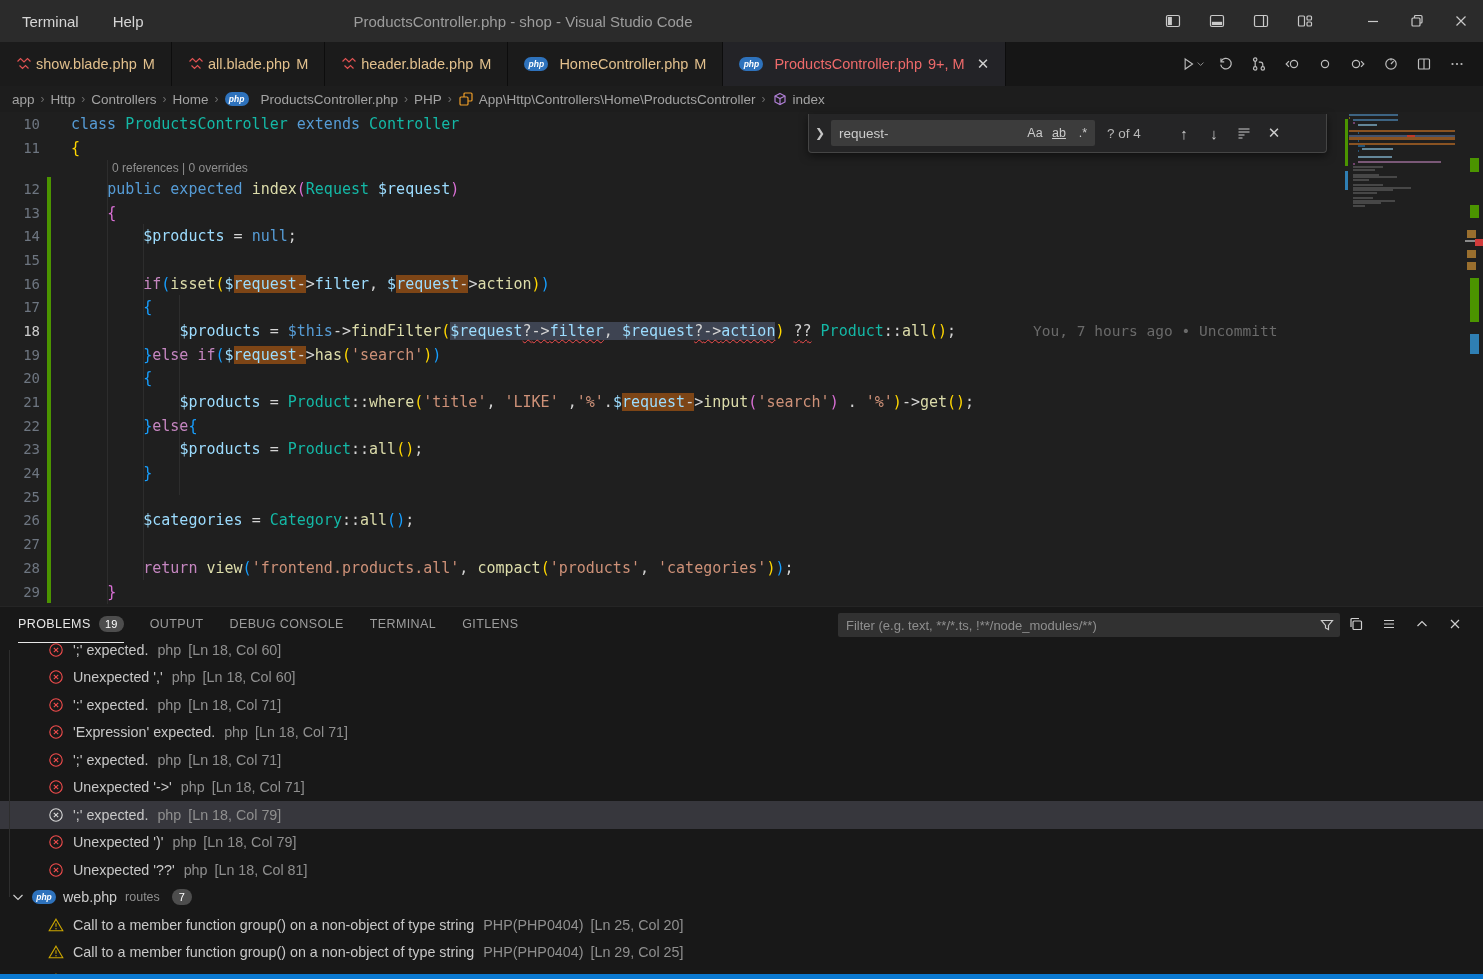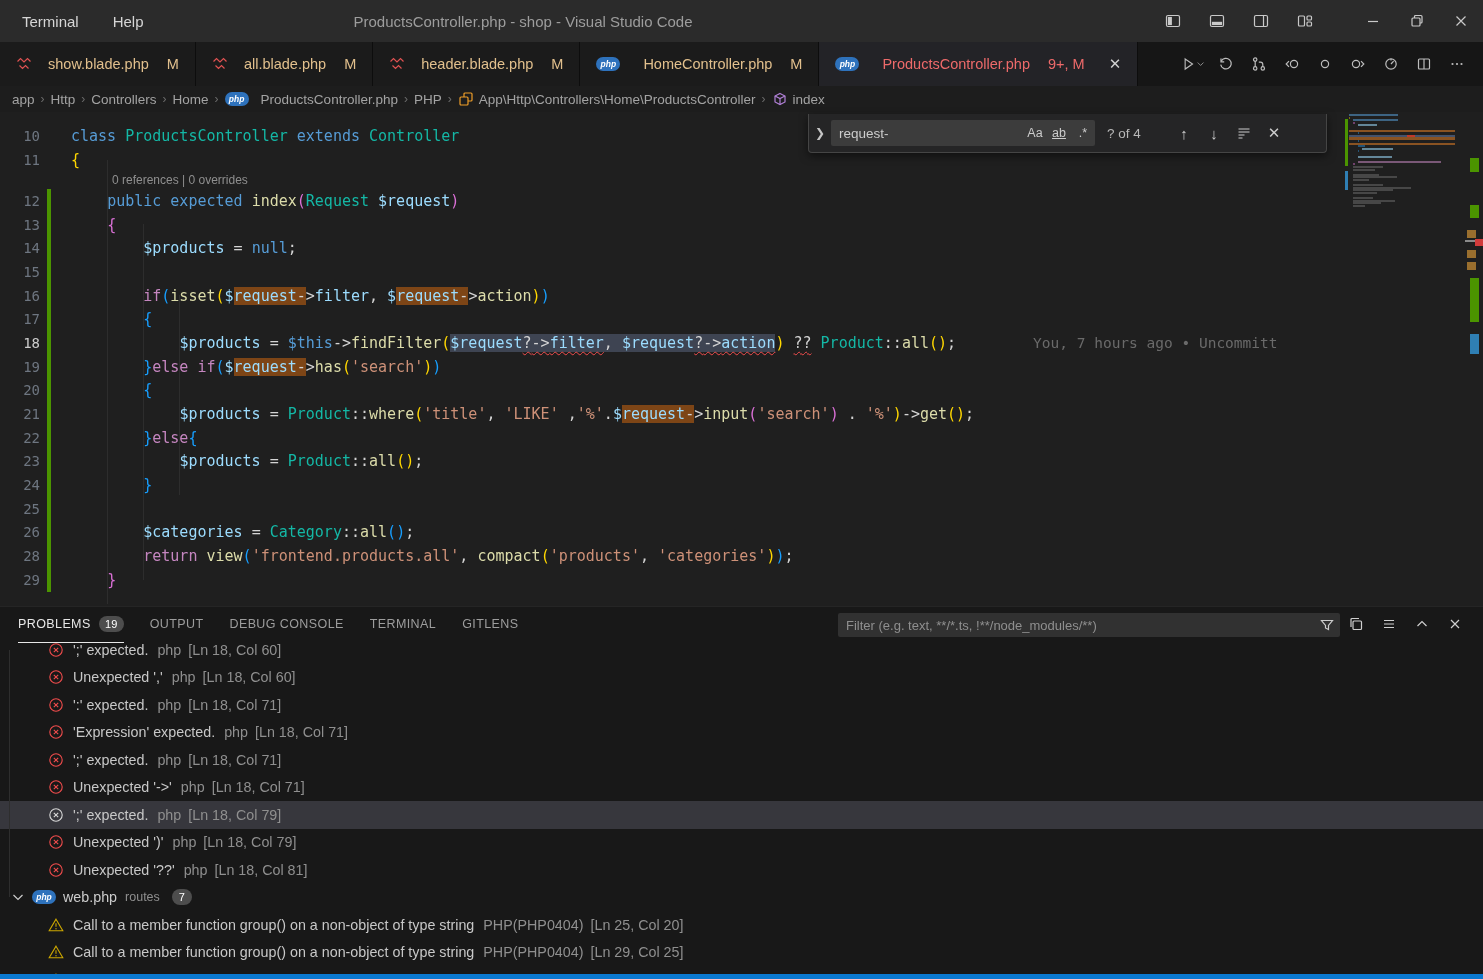--- a/index.html
+++ b/index.html
@@ -15,40 +15,40 @@
   #menus{display:flex;gap:34px;padding-left:22px;font-size:15px;color:#d6d6d6;}
   #menus span{cursor:default;}
   #win-title{position:absolute;left:523px;top:50%;transform:translate(-50%,-50%);
              font-size:15px;color:#9d9d9d;white-space:nowrap;}
   #win-controls{margin-left:auto;display:flex;align-items:center;color:#c9c9c9;}
   #win-controls .wc{width:44px;height:42px;display:flex;align-items:center;justify-content:center;}
   #win-controls .gap{width:24px;}
 
   
   #tabbar{left:0;top:42px;width:1483px;height:44px;background:#161616;display:flex;align-items:stretch;}
-  .tab{display:flex;align-items:center;gap:16px;padding:0 16px;background:#1b1b1b;
+  .tab{display:flex;align-items:center;gap:4px;padding:0 16px;background:#1b1b1b;
        border-right:1px solid #0d0d0d;font-size:14.5px;white-space:nowrap;}
   .tab.active{background:#232327;}
   .tab .lbl{color:#e2c08d;}
   .tab.active .lbl,.tab.active .badge{color:#ee6a6a;}
   .tab .badge{color:#e2c08d;margin-left:2px;}
   .tab .close{color:#d0d0d0;margin-left:8px;font-size:15px;}
   #editor-actions{margin-left:auto;display:flex;align-items:center;gap:9px;padding-right:14px;color:#bdbdbd;background:#161616;}
   #editor-actions .act{width:24px;height:28px;display:flex;align-items:center;justify-content:center;}
 
   
   #breadcrumbs{left:0;top:86px;width:1483px;height:26px;background:#1d1d1d;display:flex;align-items:center;
                padding-left:12px;font-size:13.5px;color:#a3a3a3;gap:2px;white-space:nowrap;}
   #breadcrumbs .sep{color:#6b6b6b;margin:0 4px;font-size:12px;}
   #breadcrumbs .crumb{display:flex;align-items:center;gap:5px;}
 
   
   #editor{left:0;top:112px;width:1483px;height:494px;background:#1f1f1f;overflow:hidden;}
   .guide{position:absolute;width:1px;background:#2d2d2d;}
-  #code-rows{position:absolute;left:0;top:12px;right:0;}
+  #code-rows{position:absolute;left:0;top:0;right:0;}
   .crow{position:relative;height:23.7px;display:flex;align-items:center;
         font-family:"DejaVu Sans Mono", monospace;font-size:15px;white-space:pre;}
   .crow.lens{height:17.6px;}
   .crow .ln{width:40px;text-align:right;color:#6e7681;flex:none;font-size:14px;}
   .crow .ln.cur{color:#cccccc;}
   .crow.mod::before{content:"";position:absolute;left:47px;top:0;bottom:0;width:4px;background:#4b9400;}
   .crow .code{margin-left:31px;}
   .lens-text{margin-left:112px;font-family:"Liberation Sans",sans-serif;font-size:12px;color:#8f8f8f;}
   .tk-k{color:#569cd6;} .tk-c{color:#c586c0;} .tk-t{color:#14b8a6;} .tk-f{color:#dcdcaa;}
   .tk-v{color:#9cdcfe;} .tk-s{color:#ce9178;} .tk-p{color:#d4d4d4;}
@@ -341,20 +341,21 @@
       <div class="crow mod"><span class="ln">17</span><span class="code"><span class="tk-p">        </span><span class="tk-b3">{</span></span></div>
       <div class="crow mod"><span class="ln cur">18</span><span class="code"><span class="tk-p">            </span><span class="tk-v">$products </span><span class="tk-p">= </span><span class="tk-k">$this</span><span class="tk-p">-&gt;</span><span class="tk-f">findFilter</span><span class="tk-b1">(</span><span class="tk-v sel">$request</span><span class="tk-p sel sq">?</span><span class="tk-p sel sq">-&gt;</span><span class="tk-v sel sq">filter</span><span class="tk-p sel">, </span><span class="tk-v sel">$request</span><span class="tk-p sel sq">?</span><span class="tk-p sel sq">-&gt;</span><span class="tk-v sel sq">action</span><span class="tk-b1">)</span><span class="tk-p"> </span><span class="tk-p sq">??</span><span class="tk-p"> </span><span class="tk-t">Product</span><span class="tk-p">::</span><span class="tk-f">all</span><span class="tk-b1">(</span><span class="tk-b1">)</span><span class="tk-p">;</span></span><span class="blame">You, 7 hours ago • Uncommitt</span></div>
       <div class="crow mod"><span class="ln">19</span><span class="code"><span class="tk-p">        </span><span class="tk-b3">}</span><span class="tk-c">else </span><span class="tk-c">if</span><span class="tk-b3">(</span><span class="tk-v">$</span><span class="tk-v hl">request</span><span class="tk-p hl">-</span><span class="tk-p">&gt;</span><span class="tk-f">has</span><span class="tk-b1">(</span><span class="tk-s">'search'</span><span class="tk-b1">)</span><span class="tk-b3">)</span></span></div>
       <div class="crow mod"><span class="ln">20</span><span class="code"><span class="tk-p">        </span><span class="tk-b3">{</span></span></div>
       <div class="crow mod"><span class="ln">21</span><span class="code"><span class="tk-p">            </span><span class="tk-v">$products </span><span class="tk-p">= </span><span class="tk-t">Product</span><span class="tk-p">::</span><span class="tk-f">where</span><span class="tk-b1">(</span><span class="tk-s">'title'</span><span class="tk-p">, </span><span class="tk-s">'LIKE'</span><span class="tk-p"> ,</span><span class="tk-s">'%'</span><span class="tk-p">.</span><span class="tk-v">$</span><span class="tk-v hl">request</span><span class="tk-p hl">-</span><span class="tk-p">&gt;</span><span class="tk-f">input</span><span class="tk-b2">(</span><span class="tk-s">'search'</span><span class="tk-b2">)</span><span class="tk-p"> . </span><span class="tk-s">'%'</span><span class="tk-b1">)</span><span class="tk-p">-&gt;</span><span class="tk-f">get</span><span class="tk-b1">(</span><span class="tk-b1">)</span><span class="tk-p">;</span></span></div>
       <div class="crow mod"><span class="ln">22</span><span class="code"><span class="tk-p">        </span><span class="tk-b3">}</span><span class="tk-c">else</span><span class="tk-b3">{</span></span></div>
       <div class="crow mod"><span class="ln">23</span><span class="code"><span class="tk-p">            </span><span class="tk-v">$products </span><span class="tk-p">= </span><span class="tk-t">Product</span><span class="tk-p">::</span><span class="tk-f">all</span><span class="tk-b1">(</span><span class="tk-b1">)</span><span class="tk-p">;</span></span></div>
       <div class="crow mod"><span class="ln">24</span><span class="code"><span class="tk-p">        </span><span class="tk-b3">}</span></span></div>
       <div class="crow mod"><span class="ln">25</span><span class="code"></span></div>
       <div class="crow mod"><span class="ln">26</span><span class="code"><span class="tk-p">        </span><span class="tk-v">$categories </span><span class="tk-p">= </span><span class="tk-t">Category</span><span class="tk-p">::</span><span class="tk-f">all</span><span class="tk-b3">(</span><span class="tk-b3">)</span><span class="tk-p">;</span></span></div>
+      <div class="crow mod"><span class="ln">27</span><span class="code"></span></div>
       <div class="crow mod"><span class="ln">28</span><span class="code"><span class="tk-p">        </span><span class="tk-c">return </span><span class="tk-f">view</span><span class="tk-b3">(</span><span class="tk-s">'frontend.products.all'</span><span class="tk-p">, </span><span class="tk-f">compact</span><span class="tk-b1">(</span><span class="tk-s">'products'</span><span class="tk-p">, </span><span class="tk-s">'categories'</span><span class="tk-b1">)</span><span class="tk-b3">)</span><span class="tk-p">;</span></span></div>
       <div class="crow mod"><span class="ln">29</span><span class="code"><span class="tk-p">    </span><span class="tk-b2">}</span></span></div>
     </div>
 </div>
 
 <div id="find" class="abs">
   <div class="expander">❯</div>
   <div id="find-inputwrap">
     <input id="find-input" value="request-" style="">
     <span class="find-opt">Aa</span>

